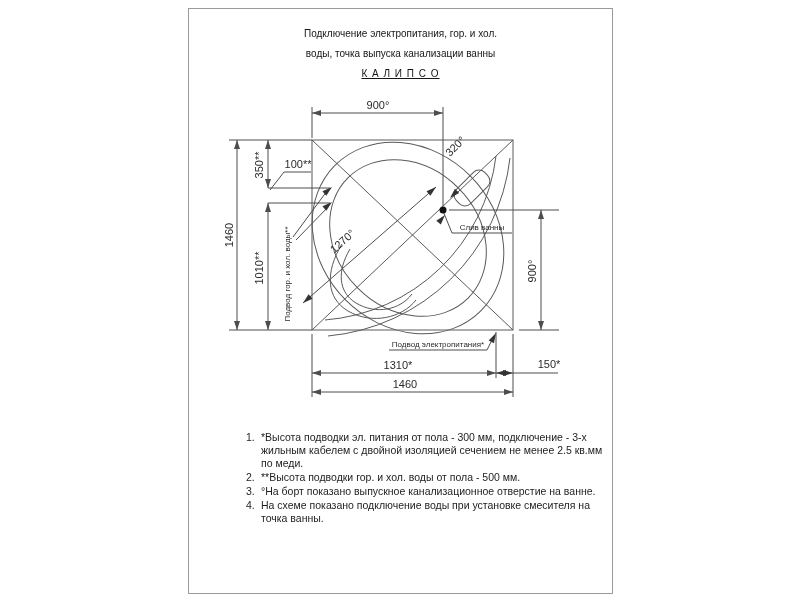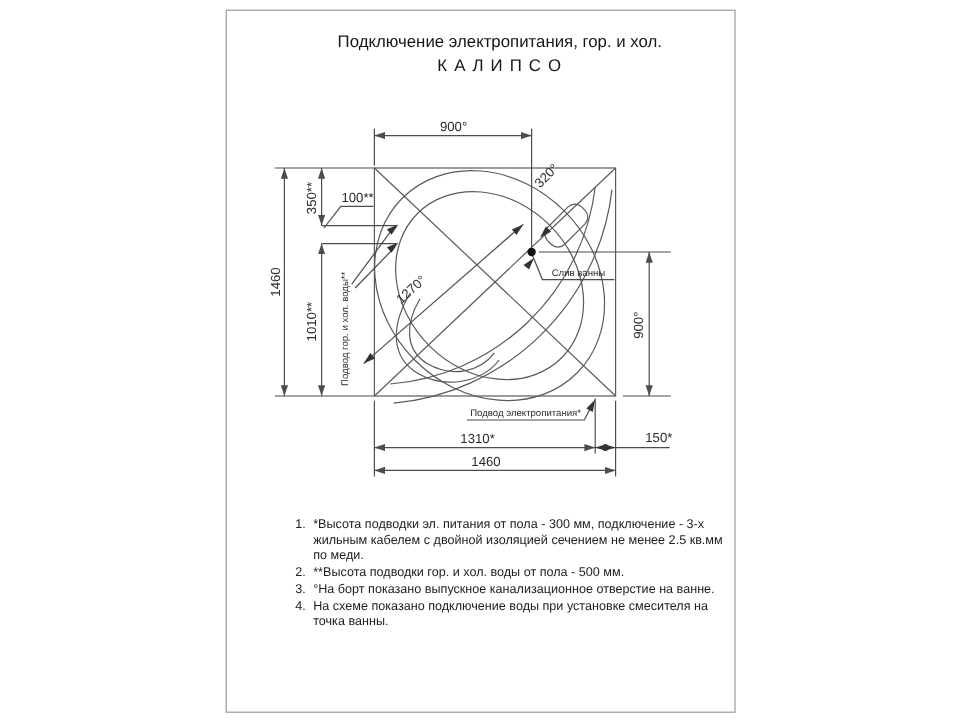--- a/index.html
+++ b/index.html
@@ -1,35 +1,36 @@
 <!DOCTYPE html>
 <html><head>
 <meta charset="utf-8">
 <style>
   html,body{margin:0;padding:0;background:#ffffff;}
   body{width:800px;height:600px;position:relative;font-family:"Liberation Sans",sans-serif;color:#222;}
   .page{position:absolute;left:188px;top:8px;width:425px;height:586px;background:#fff;border:1px solid #9a9a9a;box-sizing:border-box;}
-  .title{position:absolute;left:204px;top:24px;width:425px;text-align:center;font-size:14px;line-height:20px;color:#151515;}
-  .title .t3{letter-spacing:1px;}
+  .title{position:absolute;left:188px;top:24px;width:425px;text-align:center;font-size:10px;line-height:20px;color:#151515;}
+  .title .t3{letter-spacing:1px;text-decoration:underline;}
   svg{position:absolute;left:0;top:0;font-family:"Liberation Sans",sans-serif;}
   svg text{fill:#2b2b2b;font-size:11px;}
   svg text.small{font-size:8px;}
   .notes{position:absolute;left:246px;top:431px;width:358px;font-size:10.5px;line-height:13px;color:#1d1d1d;}
   .notes ol{list-style:none;margin:0;padding:0;}
   .notes li{display:flex;margin-bottom:1px;}
   .notes .num{width:15px;flex:0 0 15px;}
   .notes .txt{flex:1;}
 </style>
 </head>
 <body>
 
 <div class="page"></div>
 
 <div class="title">
   <div class="t1">Подключение электропитания, гор. и хол.</div>
+  <div class="t2">воды, точка выпуска канализации ванны</div>
   <div class="t3">К А Л И П С О</div>
 </div>
 
 <svg width="800" height="600" viewBox="0 0 800 600">
   <defs>
     <marker id="arr" markerWidth="11" markerHeight="8" refX="9" refY="3" orient="auto-start-reverse" markerUnits="userSpaceOnUse">
       <path d="M0,0 L9,3 L0,6 Z" fill="#4d4d4d"></path>
     </marker>
   </defs>
 

